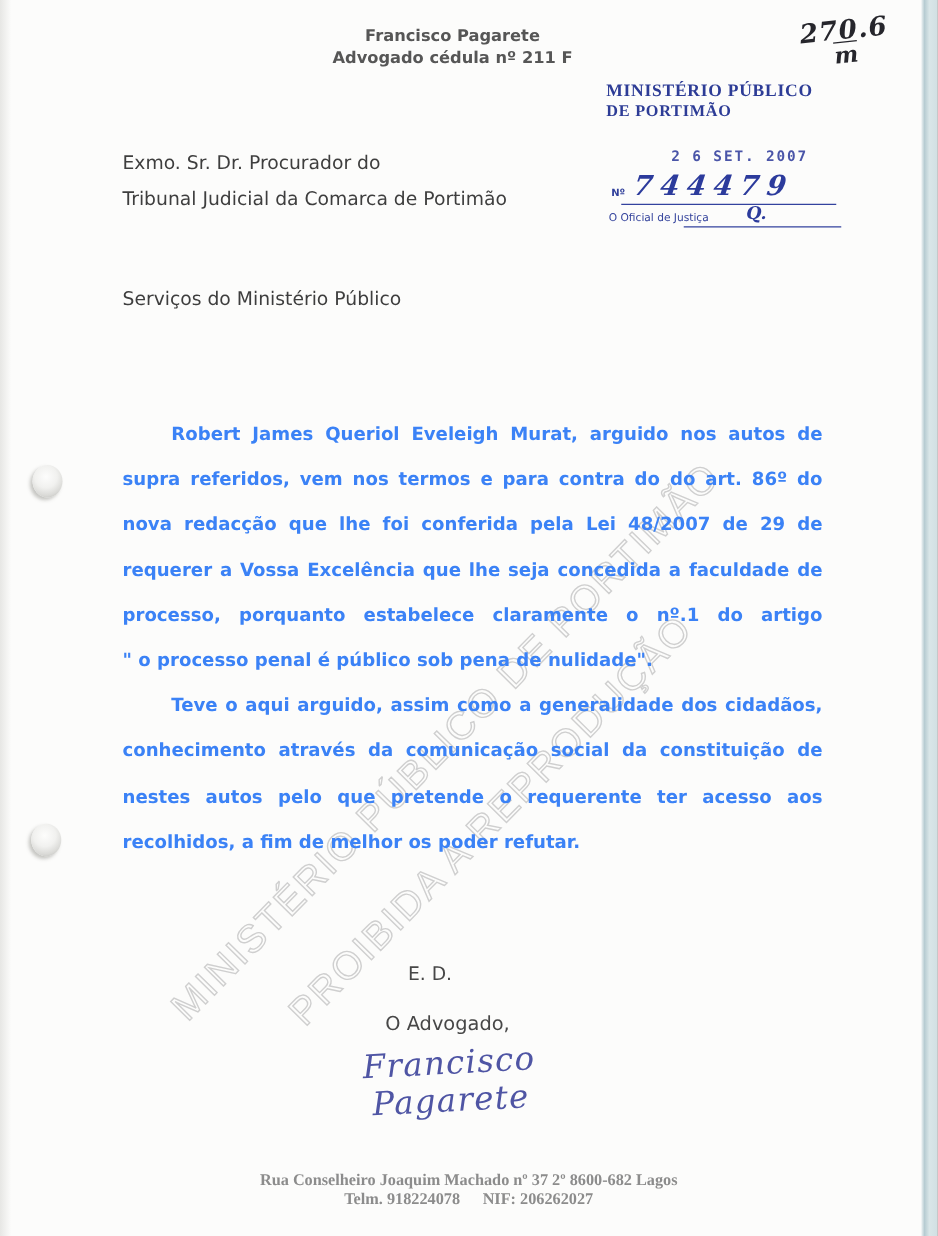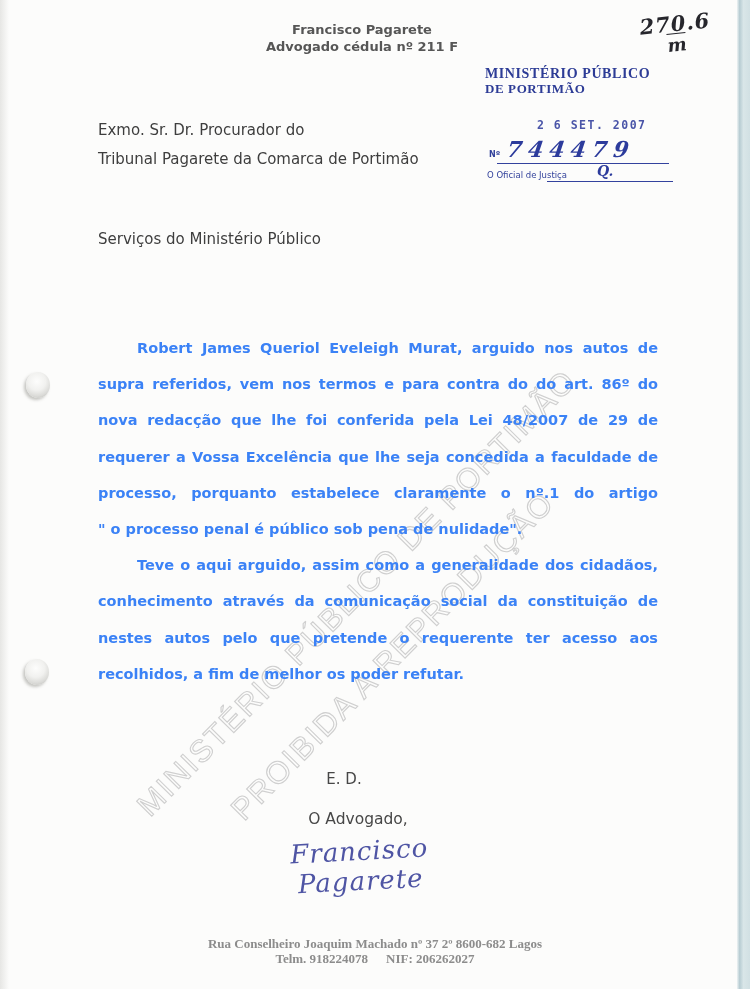--- a/index.html
+++ b/index.html
@@ -120,21 +120,21 @@
     <div class="num-label">Nº</div>
     <div class="num-value">744479</div>
     <div class="num-line"></div>
     <div class="officer-label">O Oficial de Justiça</div>
     <div class="officer-line"></div>
     <div class="officer-sig">Q.</div>
   </div>
 
   <div class="recipient">
     <div>Exmo. Sr. Dr. Procurador do</div>
-    <div>Tribunal Pagarete da Comarca de Portimão</div>
+    <div>Tribunal Judicial da Comarca de Portimão</div>
   </div>
 
   <div class="reference">
     <div>Serviços do Ministério Público</div>
   </div>
 
   <div class="body">
     <div class="bline indent">Robert James Queriol Eveleigh Murat, arguido nos autos de Inquérito</div>
     <div class="bline">supra referidos, vem  nos termos e para contra do do art. 86º do C.P.P, na</div>
     <div class="bline">nova redacção que lhe foi conferida pela Lei 48/2007 de 29 de Agosto,</div>

